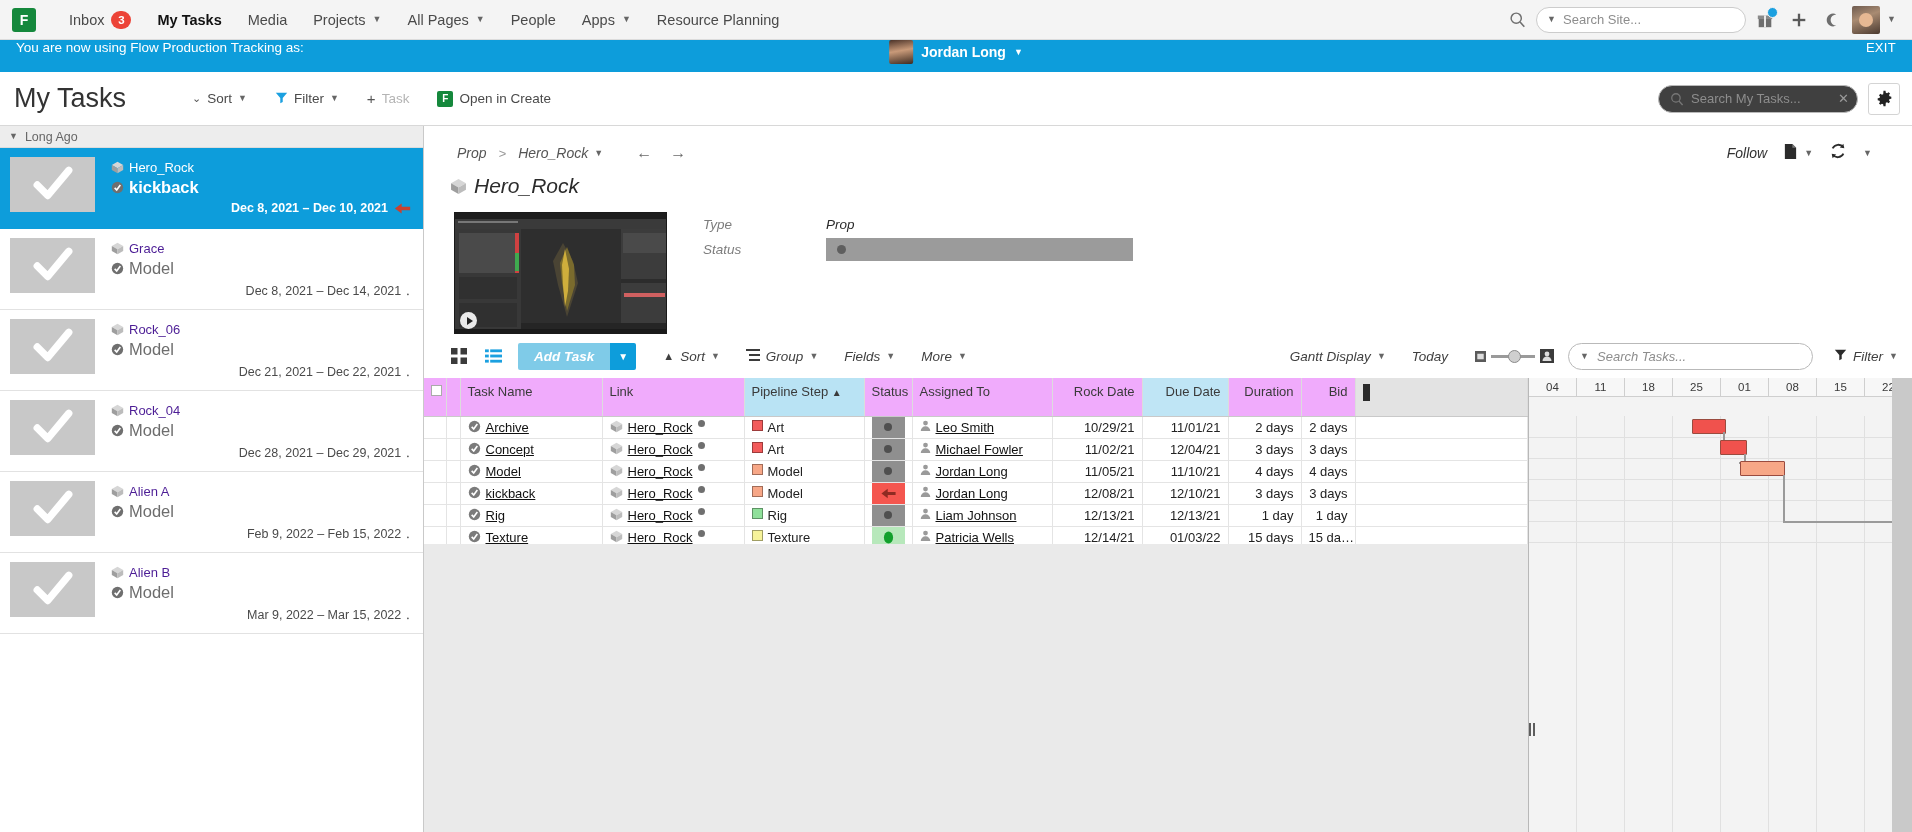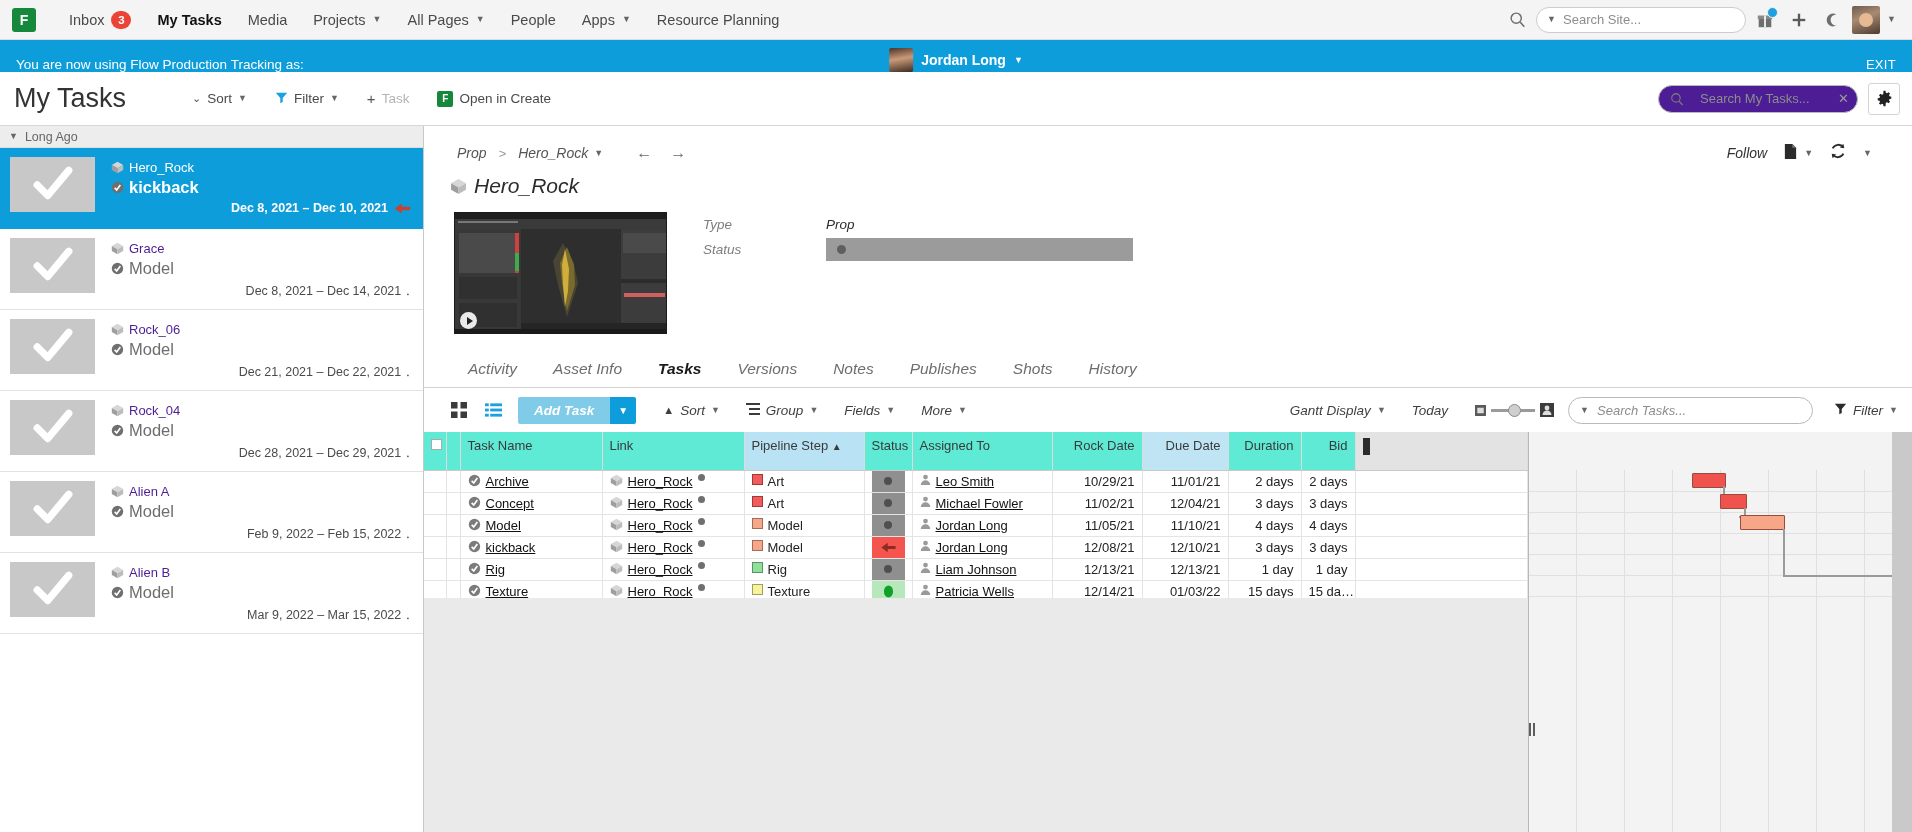--- a/index.html
+++ b/index.html
@@ -87,21 +87,21 @@
     content: ""; position: absolute; left: 7px; top: 7px;
     width: 14px; height: 14px; border-radius: 50%;
     background: #e6b893;
   }
 
   
   #sudo-banner {
     height: 32px;
     background: #0d9ddb;
     color: #fff;
-    display: flex; align-items: flex-end;
+    display: flex; align-items: flex-start;
     position: relative;
     font-size: 13.5px;
     padding: 0 16px;
   }
   #sudo-user {
     position: absolute; left: 50%; transform: translateX(-50%);
     display: flex; align-items: center; gap: 8px;
     font-weight: bold; font-size: 14px;
   }
   #sudo-avatar {
@@ -137,22 +137,22 @@
   .hdr-btn.disabled { color: #b4b4b4; }
   #create-icon {
     width: 16px; height: 16px; background: #15883c; border-radius: 2px;
     display: flex; align-items: center; justify-content: center;
     color: #fff; font-size: 10px; font-weight: bold;
   }
   #header-right { margin-left: auto; display: flex; align-items: center; gap: 10px; }
   #tasks-search {
     width: 200px; height: 28px;
     border: 1px solid #b9b9b9; border-radius: 14px;
-    background: #4c1d95;
-    display: flex; align-items: center; gap: 16px;
+    background: #404040;
+    display: flex; align-items: center; gap: 7px;
     padding: 0 8px 0 11px;
     font-size: 13px; color: #8d8d8d;
   }
   #gear-btn {
     width: 32px; height: 32px;
     border: 1px solid #d4d4d4; border-radius: 3px;
     display: flex; align-items: center; justify-content: center;
     background: #fff;
   }
 
@@ -311,21 +311,21 @@
     display: flex; align-items: center; gap: 8px;
     padding: 0 11px; font-size: 13px; color: #8d8d8d;
     margin-right: 8px;
   }
 
   
   #grid-gantt { flex: 1; display: flex; min-height: 0; background: #fff; position: relative; }
   #grid-wrap { width: 1104px; flex: none; position: relative; }
   table.grid { border-collapse: collapse; width: 100%; table-layout: fixed; font-size: 13px; }
   table.grid th {
-    background: #5eead4;
+    background: #f0abfc;
     border-right: 1px solid #dcdcdc;
     border-bottom: 1px solid #c9c9c9;
     font-weight: normal; color: #3a3a3a;
     text-align: left;
     padding: 6px 7px;
     height: 38px;
     vertical-align: top;
     font-size: 13px;
   }
   table.grid th.sorted { background: #b9e3f4; }
@@ -768,30 +768,20 @@
           </div>
           <div class="field-row">
             <span class="field-label">Status</span>
             <span id="status-chip">
               <span class="status-dot-dark"></span>
             </span>
           </div>
         </div>
       </div>
 
-      <div id="tabs">
-        <div class="tab">Activity</div>
-        <div class="tab">Asset Info</div>
-        <div class="tab active">Tasks</div>
-        <div class="tab">Versions</div>
-        <div class="tab">Notes</div>
-        <div class="tab">Publishes</div>
-        <div class="tab">Shots</div>
-        <div class="tab">History</div>
-      </div>
 
       <div id="grid-toolbar">
         <div class="tb-icon-btn">
           <svg width="16" height="16" viewBox="0 0 16 16">
               <rect x="0" y="0" width="6.5" height="6.5" fill="#3b3b3b"></rect>
               <rect x="9.5" y="0" width="6.5" height="6.5" fill="#3b3b3b"></rect>
               <rect x="0" y="9.5" width="6.5" height="6.5" fill="#3b3b3b"></rect>
               <rect x="9.5" y="9.5" width="6.5" height="6.5" fill="#3b3b3b"></rect>
             </svg>
         </div>
@@ -1211,20 +1201,31 @@
               <td class="num">15 days</td>
               <td class="num">15 da…</td>
               <td></td>
             </tr>
           </tbody>
         </table>
         <div id="grid-blank" style="top:166px"></div>
       </div>
 
       <div id="gantt">
+        <div id="gantt-days">
+          <div class="gday">04</div>
+          <div class="gday">11</div>
+          <div class="gday">18</div>
+          <div class="gday">25</div>
+          <div class="gday">01</div>
+          <div class="gday">08</div>
+          <div class="gday">15</div>
+          <div class="gday">22</div>
+
+        </div>
         <div id="gantt-grid">
           <div class="gcol" style="left:0"></div>
             <div class="gcol" style="left:48px"></div>
           <div class="gcol" style="left:96px"></div>
             <div class="gcol" style="left:144px"></div>
           <div class="gcol" style="left:192px"></div>
             <div class="gcol" style="left:240px"></div>
           <div class="gcol" style="left:288px"></div>
             <div class="gcol" style="left:336px"></div>
 

